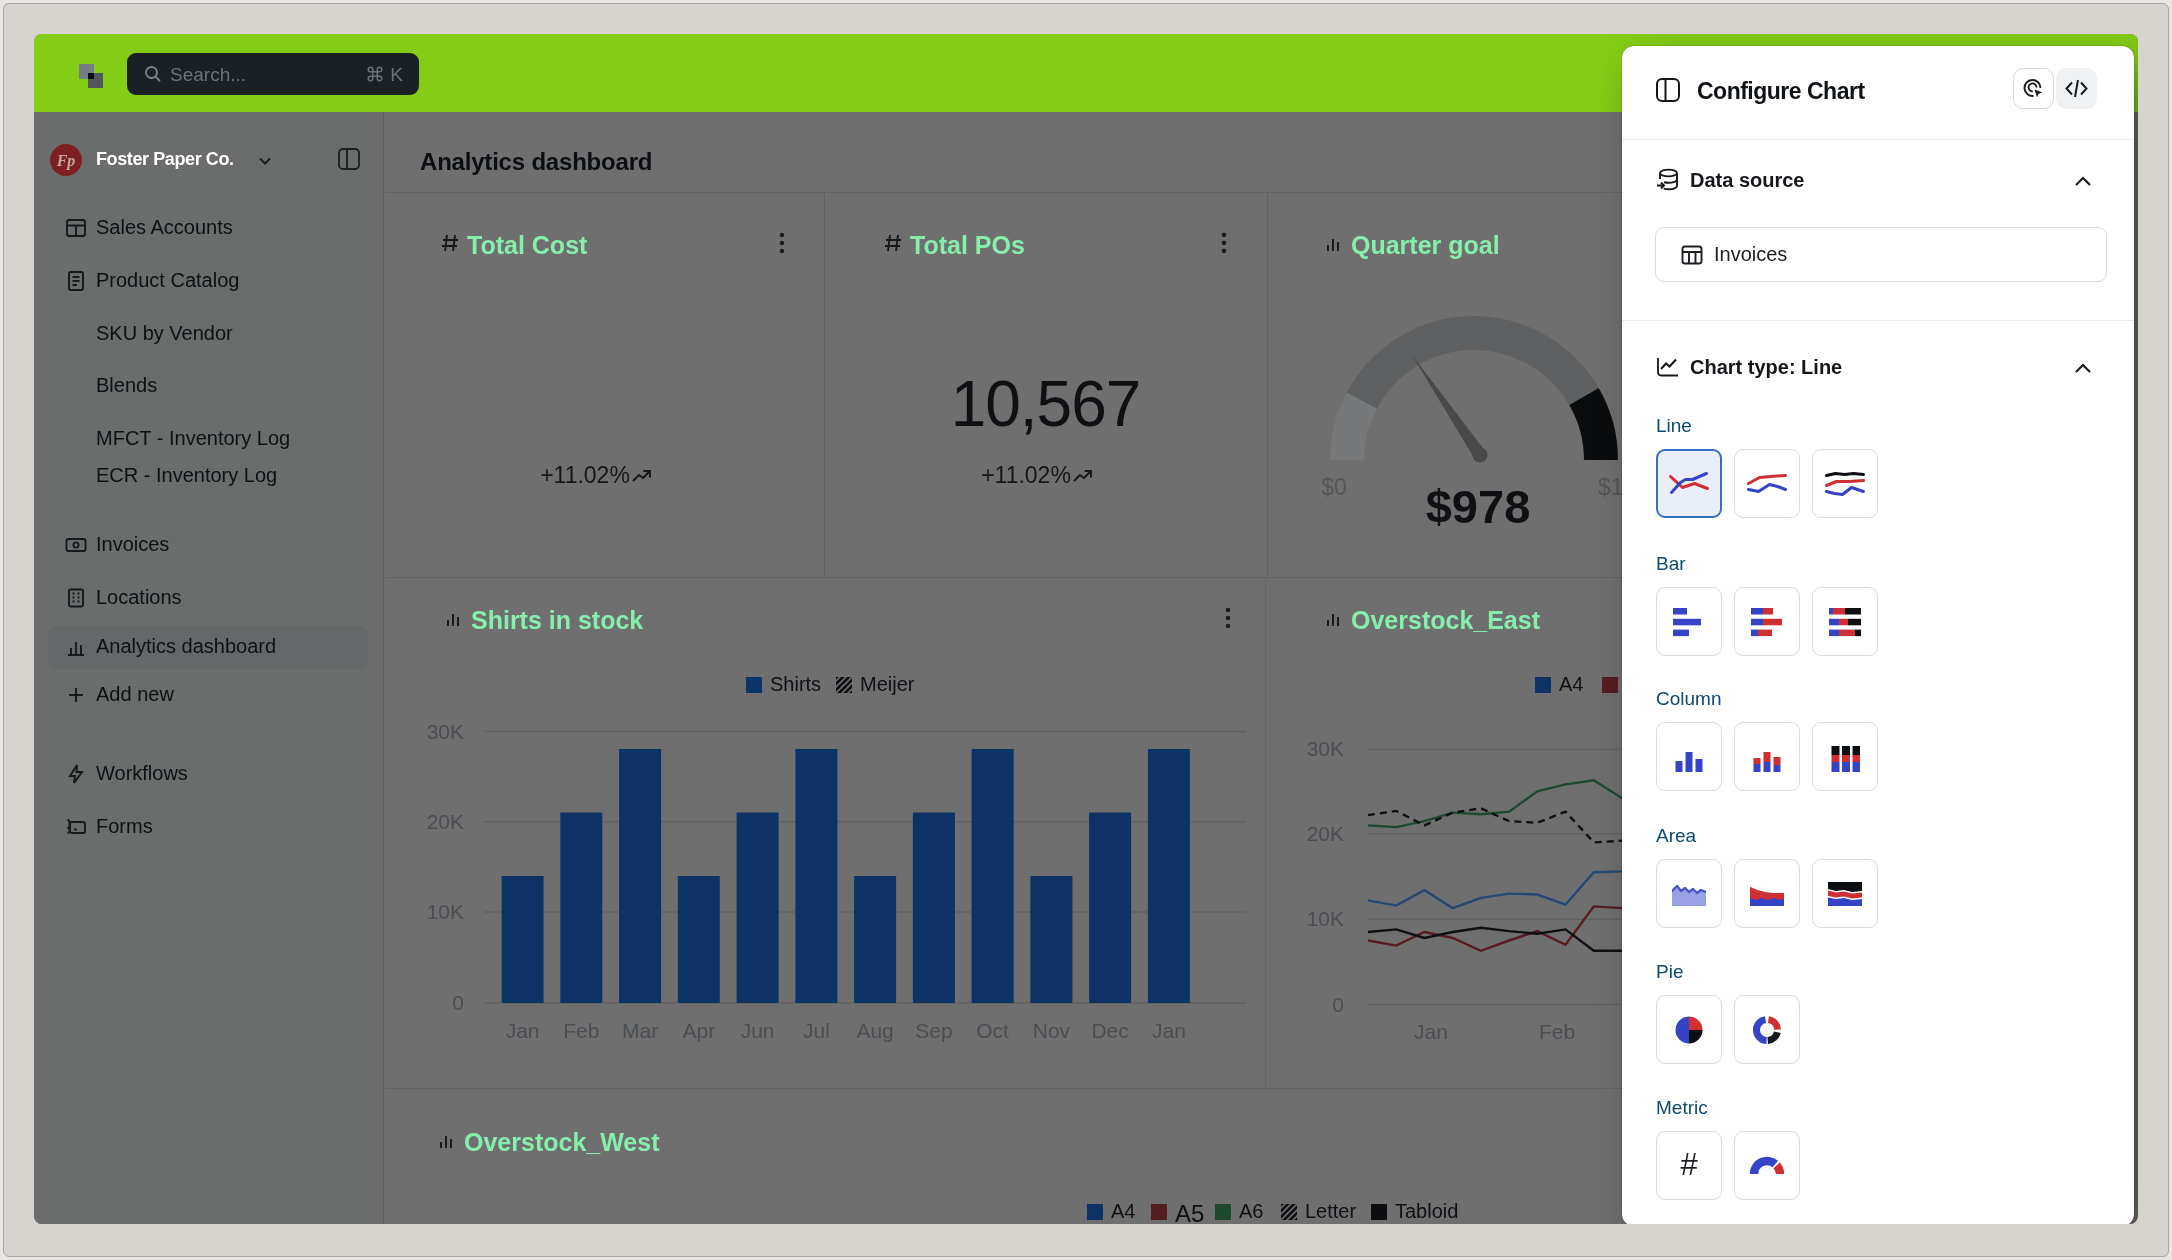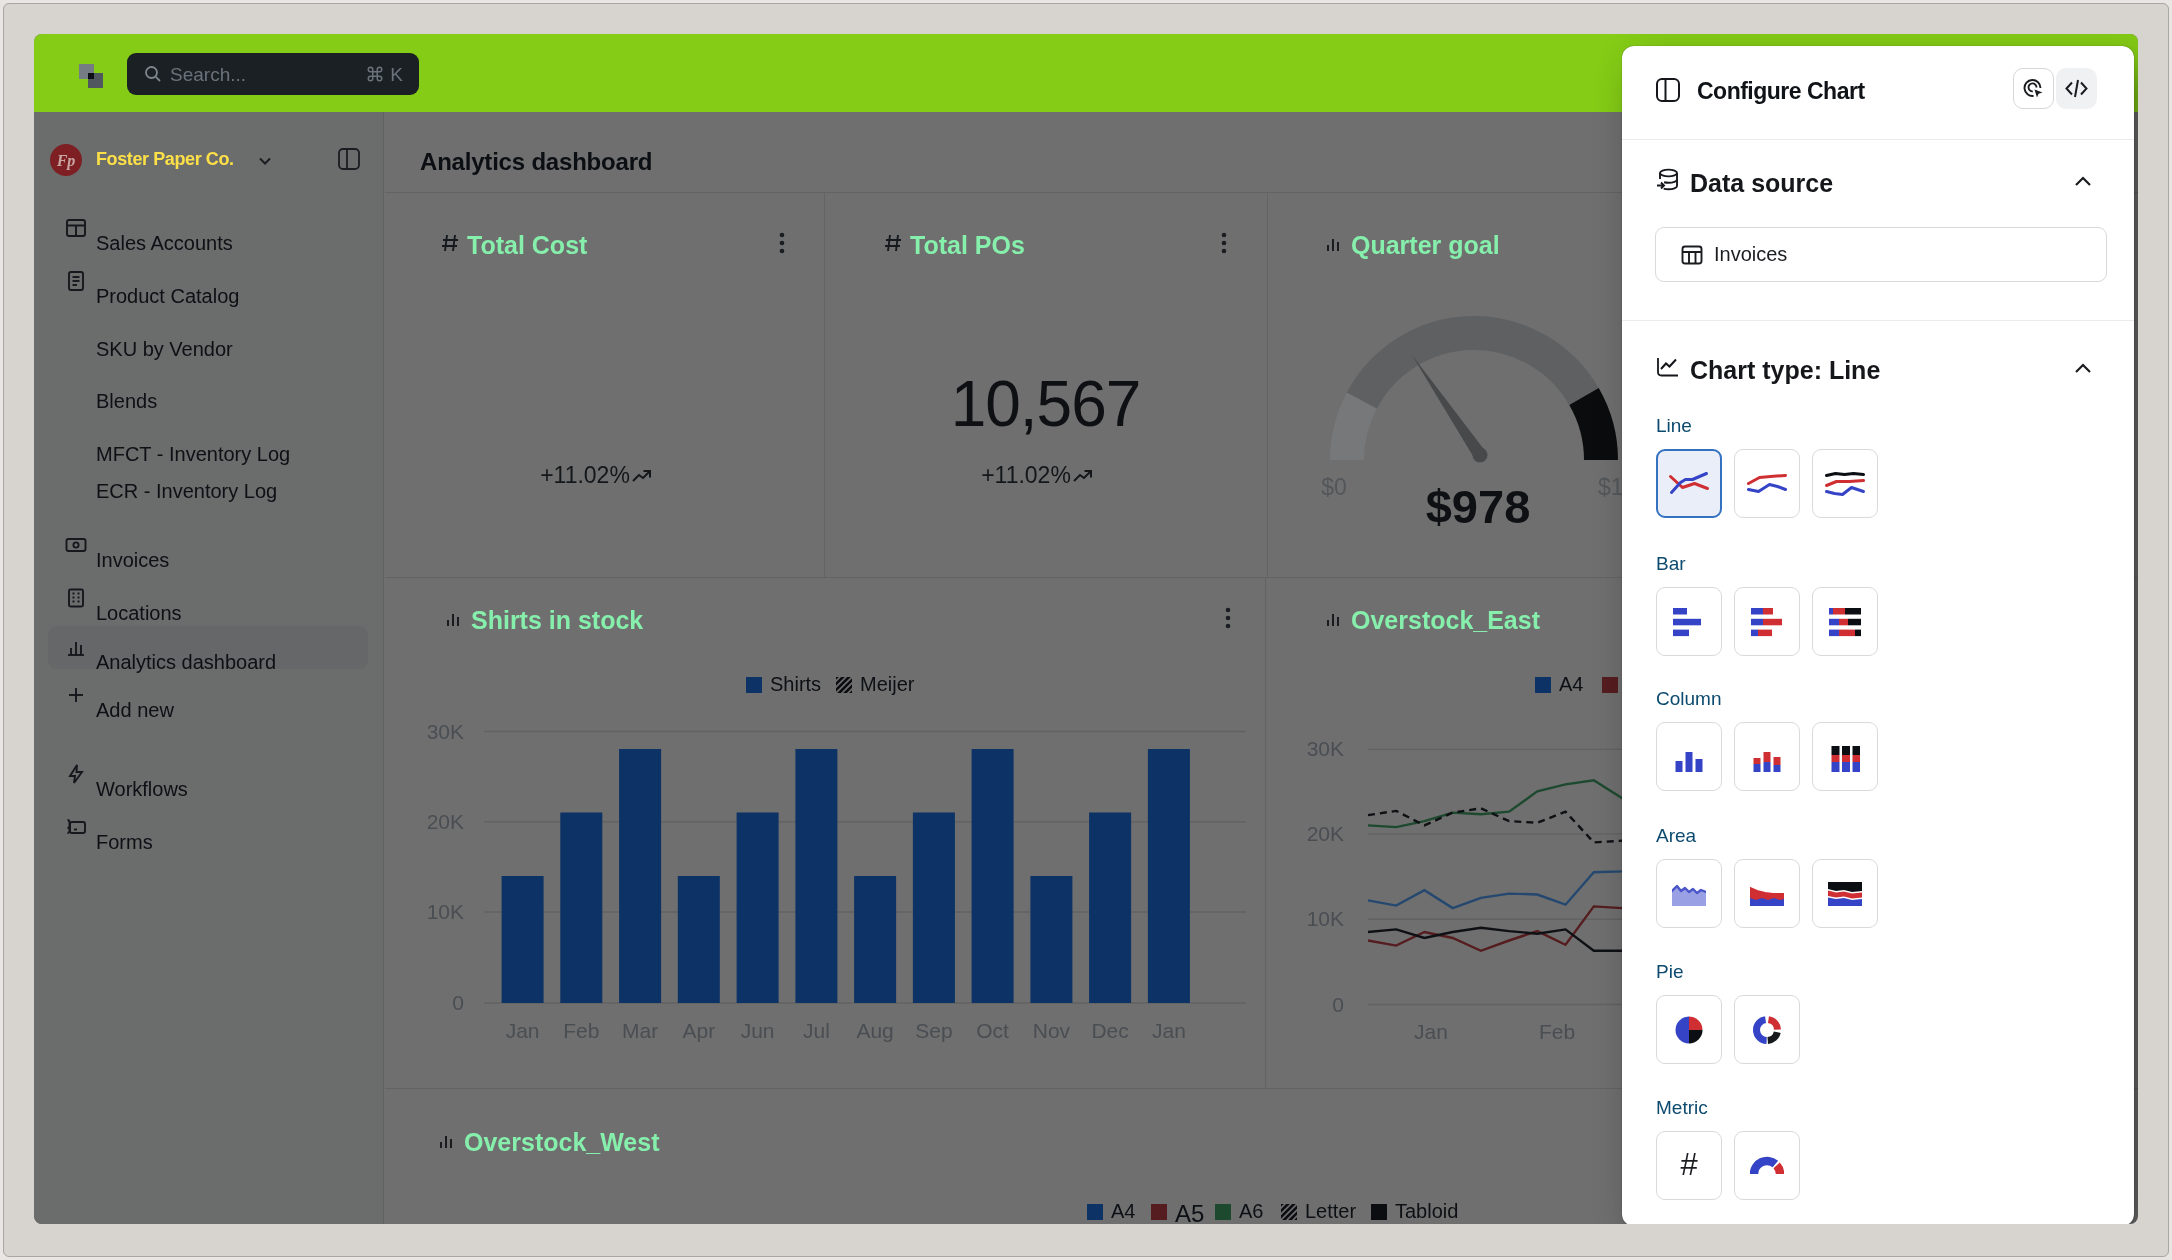--- a/index.html
+++ b/index.html
@@ -6,31 +6,31 @@
 html,body { width:2172px; height:1260px; overflow:hidden; }
 body { font-family:"Liberation Sans", sans-serif; background:#e8e5e2; position:relative; color:#1b1d20; }
 .abs { position:absolute; }
 .desk { position:absolute; left:3px; top:3px; width:2166px; height:1254px; background:#d7d3ce; border:1px solid #a9a6a3; border-radius:6px; }
 .win { position:absolute; left:34px; top:34px; width:2104px; height:1190px; background:#6f6f6f; border-radius:8px; overflow:hidden; }
 .topbar { position:absolute; left:0; top:0; width:2104px; height:78px; background:#84cc16; }
 .search { position:absolute; left:93px; top:19px; width:292px; height:42px; background:#1b2025; border-radius:9px; }
 .search .stxt { position:absolute; left:43px; top:11px; font-size:19px; color:#6b727a; }
 .search .skey { position:absolute; right:18px; top:11px; font-size:19px; color:#6b727a; }
 .sidebar { position:absolute; left:0; top:78px; width:350px; height:1112px; background:#6b6c6c; border-right:1px solid #606060; }
-.navitem { position:absolute; left:62px; font-size:20px; font-weight:500; color:#0d1014; white-space:nowrap;margin-top:16px; }
+.navitem { position:absolute; left:62px; font-size:20px; font-weight:500; color:#0d1014; white-space:nowrap; }
 .navicon { position:absolute; left:30px; width:24px; height:24px; }
 .selpill { position:absolute; left:14px; top:514px; width:320px; height:43px; background:#666768; border-radius:9px; }
 .cardtitle { position:absolute; font-size:25px; font-weight:600; color:#86efac; white-space:nowrap; }
 .ctich { position:absolute; width:24px; height:24px; }
 .dim-divider-h { position:absolute; background:#636363; height:1px; }
 .dim-divider-v { position:absolute; background:#636363; width:1px; }
 .panel { position:absolute; left:1588px; top:12px; width:512px; height:1180px; background:#ffffff; border-radius:12px; box-shadow:12px 16px 40px -4px rgba(0,0,0,0.45), 0 0 1px rgba(0,0,0,0.55); }
 .ptitle { position:absolute; left:75px; top:32px; font-size:23px; letter-spacing:-0.5px; font-weight:700; color:#0f1216; }
 .pdiv { position:absolute; left:0; background:#e9ebed; height:1px; width:512px; }
-.psec { position:absolute; left:68px; font-size:25px; font-weight:700; color:#15171b; }
+.psec { position:absolute; left:68px; font-size:20px; font-weight:700; color:#15171b; }
 .plabel { position:absolute; left:34px; font-size:19px; color:#0c4a6e; }
 .tile { position:absolute; width:66px; height:69px; background:#fff; border:1px solid #d8dade; border-radius:9px; }
 .tile.sel { border:2px solid #3471bf; background:#e9eef9; }
 .tile svg { position:absolute; left:50%; top:50%; transform:translate(-50%,-50%); }
 .tbtn { position:absolute; top:22px; width:41px; height:41px; border-radius:10px; }
 </style>
 </head>
 <body>
 <div class="desk"></div>
 <div class="win" id="win">
@@ -50,21 +50,21 @@
           <path d="M15 6v12a3 3 0 1 0 3-3H6a3 3 0 1 0 3 3V6a3 3 0 1 0-3 3h12a3 3 0 1 0-3-3"></path>
         </svg>
         <div class="skey" style="right:16px">K</div>
     </div>
   </div>
   <div class="sidebar">
     <svg class="abs" style="left:16px;top:32px" width="32" height="32" viewBox="0 0 32 32">
       <circle cx="16" cy="16" r="16" fill="#7e2023"></circle>
       <text x="16" y="22" font-size="16" font-style="italic" font-weight="700" fill="#c9a5a1" text-anchor="middle" font-family="Liberation Serif,serif">Fp</text>
     </svg>
-    <div class="abs" style="left:62px;top:37px;font-size:18px;font-weight:700;letter-spacing:-0.4px;color:#fde047">Foster Paper Co.</div>
+    <div class="abs" style="left:62px;top:37px;font-size:18px;font-weight:700;letter-spacing:-0.4px;color:#ffffff">Foster Paper Co.</div>
     <svg class="abs" style="left:222px;top:40px" width="18" height="18" viewBox="0 0 18 18" fill="none" stroke="#1a1d21" stroke-width="2">
         <path d="M4 6.5 L9 11.5 L14 6.5"></path>
       </svg>
     <svg class="abs" style="left:302px;top:34px" width="26" height="26" viewBox="0 0 26 26" fill="none" stroke="#1a1d21" stroke-width="1.8">
       <rect x="3" y="3" width="20" height="20" rx="4"></rect>
         <path d="M11 3 L11 23"></path>
     </svg>
     <div class="selpill"></div>
         <div class="navitem" style="top:104px">Sales Accounts</div>
     <svg class="navicon" style="top:104px" viewBox="0 0 24 24" fill="none" stroke="#15181c" stroke-width="1.9">

